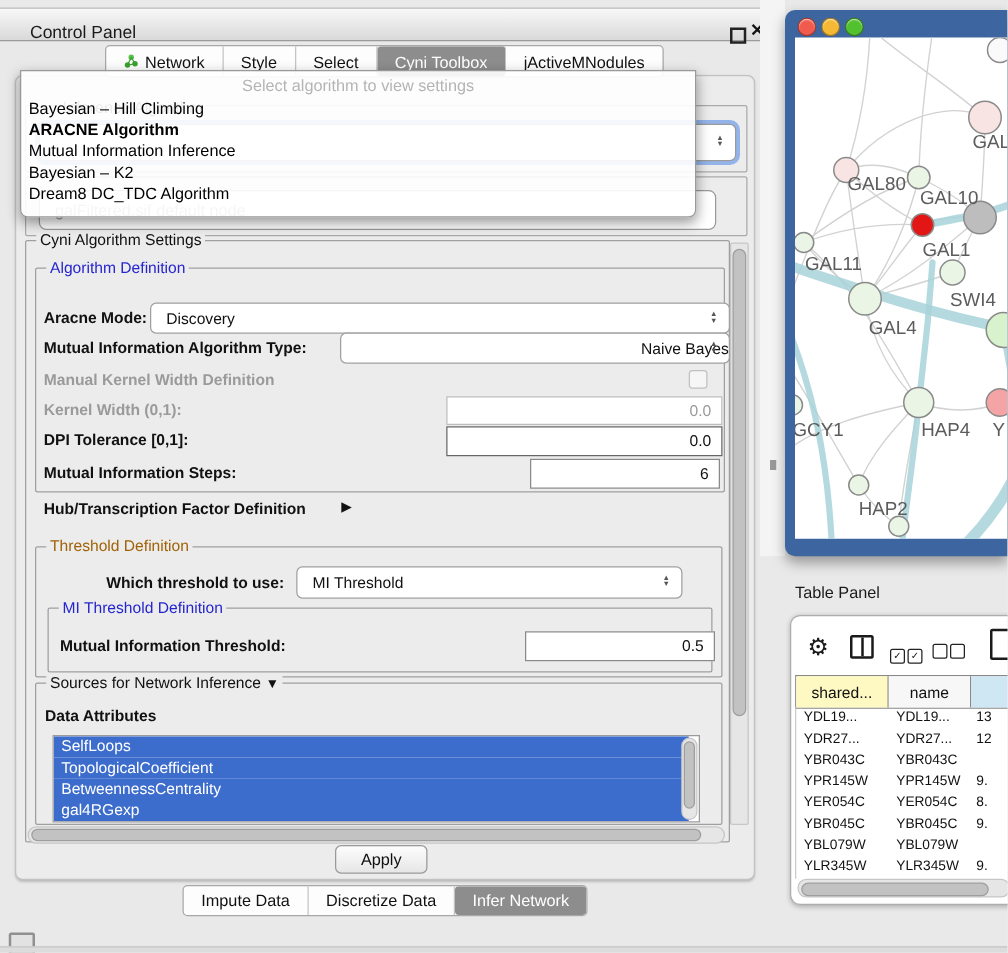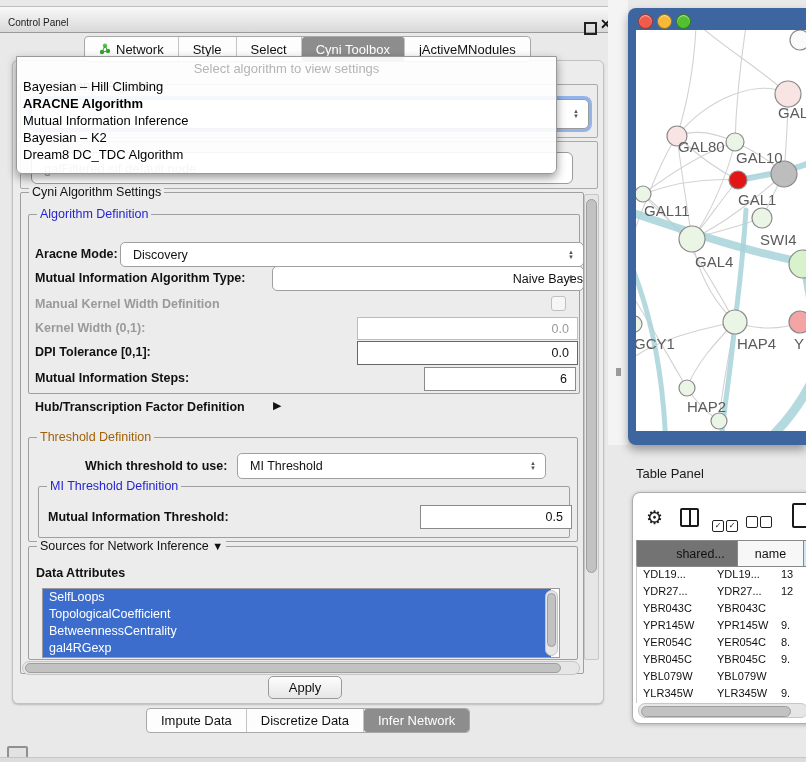--- a/index.html
+++ b/index.html
@@ -2,21 +2,21 @@
 <html><head>
 <meta charset="utf-8">
 <style>
   html,body{margin:0;padding:0;}
   body{width:806px;height:762px;overflow:hidden;position:relative;background:#e9e9e9;
        font-family:"Liberation Sans",sans-serif;color:#111;}
   .abs{position:absolute;}
   
   #titlebar{left:0;top:6px;width:618px;height:25px;background:linear-gradient(#f8f8f8,#d9d9d9);
             border-top:1px solid #bdbdbd;border-bottom:1px solid #9a9a9a;}
-  #title-text{left:8px;top:10px;font-size:10px;color:#1a1a1a;}
+  #title-text{left:24px;top:10px;font-size:14px;color:#1a1a1a;}
   #float-btn{left:584px;top:15px;width:9px;height:9px;border:2px solid #222;}
   #close-btn{left:600px;top:9px;font-size:14px;font-weight:bold;color:#111;}
   #panel-body{left:12px;top:60px;width:590px;height:642px;background:#ececec;border:1px solid #c2c2c2;
               border-radius:6px;box-shadow:0 1px 2px rgba(0,0,0,.2);}
   
   #top-tabs{left:84px;top:36px;height:24px;display:flex;background:#fdfdfd;border:1px solid #a8a8a8;
             border-radius:4px;overflow:hidden;}
   .tab{display:flex;align-items:center;padding:0 14px;font-size:13px;border-right:1px solid #c4c4c4;
        color:#111;white-space:nowrap;}
   .tab:last-child{border-right:none;}
@@ -318,21 +318,21 @@
   <span class="abs" style="left:6.5px;top:0;width:2px;height:15px;background:#1a1a1a;"></span>
 </span>
 <span class="abs" style="left:712px;top:514px;">
   <span class="mini-box">✓</span><span class="mini-box">✓</span>
 </span>
 <span class="abs" style="left:746px;top:514px;">
   <span class="mini-box"></span><span class="mini-box"></span>
 </span>
 <span class="abs" style="left:792px;top:503px;width:14px;height:21px;border:2px solid #1a1a1a;border-radius:2px;background:#fff;"></span>
 <div class="abs" id="tbl-header">
-    <div class="hcell" style="width: 73px; background: #737373; padding-left: 27px;">shared...</div>
+    <div class="hcell" style="width: 73px; background: #fef9c3;">shared...</div>
     <div class="hcell" style="width: 65px; background: rgb(247, 247, 247);">name</div>
     <div class="hcell" style="width: 30px; background: rgb(207, 230, 243);"></div>
   </div>
 <div class="abs" id="tbl-rows">
     <div class="trow">
       <span class="c1">YDL19...</span>
       <span class="c2">YDL19...</span>
       <span class="c3">13</span>
     </div>
     <div class="trow">

